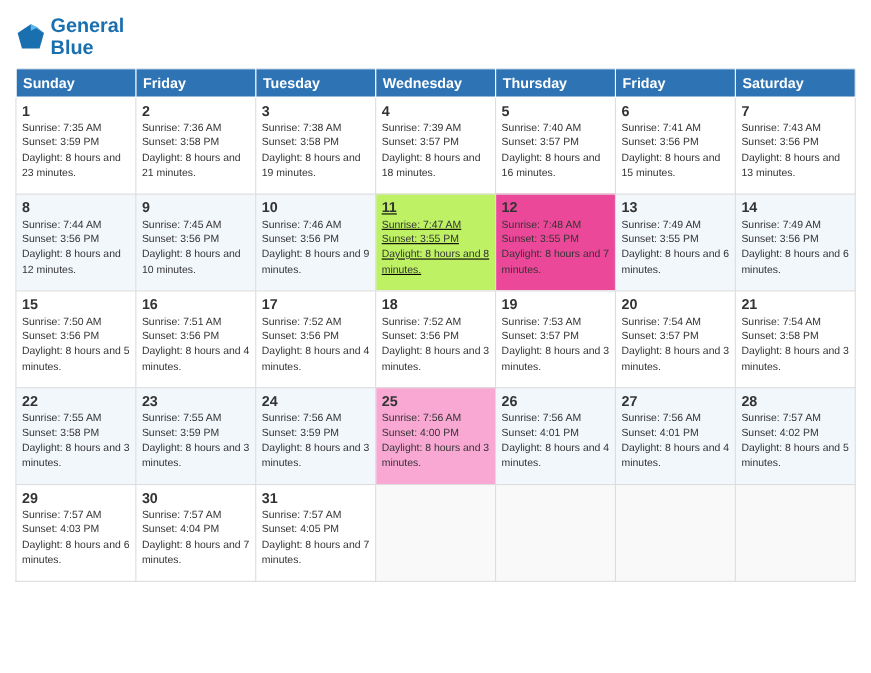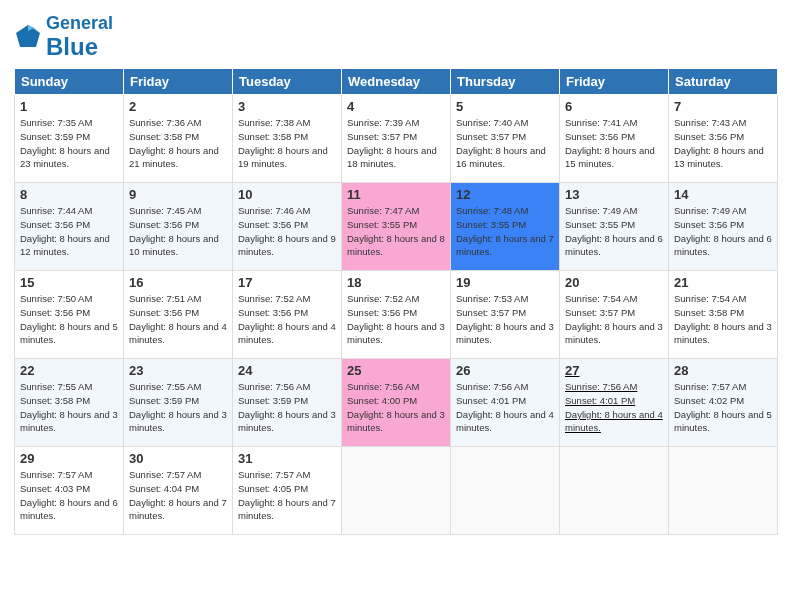--- a/index.html
+++ b/index.html
@@ -94,21 +94,21 @@
     <div class="logo">
       <svg class="logo-icon" viewBox="0 0 28 28">
         <polygon points="14,2 26,10 22,24 6,24 2,10" fill="#1a6faf"></polygon>
         <polygon points="14,2 26,10 20,5" fill="#2e9ed6"></polygon>
         <polygon points="14,2 20,5 14,8" fill="#5bb8f0"></polygon>
       </svg>
       <div>
         <div style="font-size:18px;font-weight:bold;color:#333;line-height:1.1;">
           <span style="color:#1a6faf">General</span>
         </div>
-        <div style="font-size:24px;font-weight:bold;color:#1a6faf;line-height:1.1;">Blue</div>
+        <div style="font-size:18px;font-weight:bold;color:#1a6faf;line-height:1.1;">Blue</div>
       </div>
     </div>
     <div class="title-block">
       <div class="month-title"></div>
       <div class="location"></div>
     </div>
   </div>
 
   <table class="calendar">
     <thead>
@@ -159,25 +159,25 @@
             <div class="day-info">Sunrise: 7:44 AM<br>Sunset: 3:56 PM<br>Daylight: 8 hours and 12 minutes.</div>
           </td>
           <td style="background: rgb(242, 247, 252);">
             <span class="day-num">9</span>
             <div class="day-info">Sunrise: 7:45 AM<br>Sunset: 3:56 PM<br>Daylight: 8 hours and 10 minutes.</div>
           </td>
           <td style="background: rgb(242, 247, 252);">
             <span class="day-num">10</span>
             <div class="day-info">Sunrise: 7:46 AM<br>Sunset: 3:56 PM<br>Daylight: 8 hours and 9 minutes.</div>
           </td>
-          <td style="background: #f9a8d4;">
+          <td style="background: #bef264; text-decoration: underline;">
             <span class="day-num">11</span>
             <div class="day-info">Sunrise: 7:47 AM<br>Sunset: 3:55 PM<br>Daylight: 8 hours and 8 minutes.</div>
           </td>
-          <td style="background: #3b82f6;">
+          <td style="background: #ec4899;">
             <span class="day-num">12</span>
             <div class="day-info">Sunrise: 7:48 AM<br>Sunset: 3:55 PM<br>Daylight: 8 hours and 7 minutes.</div>
           </td>
           <td style="background: rgb(242, 247, 252);">
             <span class="day-num">13</span>
             <div class="day-info">Sunrise: 7:49 AM<br>Sunset: 3:55 PM<br>Daylight: 8 hours and 6 minutes.</div>
           </td>
           <td style="background: rgb(242, 247, 252);">
             <span class="day-num">14</span>
             <div class="day-info">Sunrise: 7:49 AM<br>Sunset: 3:56 PM<br>Daylight: 8 hours and 6 minutes.</div>
@@ -227,21 +227,21 @@
             <div class="day-info">Sunrise: 7:56 AM<br>Sunset: 3:59 PM<br>Daylight: 8 hours and 3 minutes.</div>
           </td>
           <td style="background: #f9a8d4;">
             <span class="day-num">25</span>
             <div class="day-info">Sunrise: 7:56 AM<br>Sunset: 4:00 PM<br>Daylight: 8 hours and 3 minutes.</div>
           </td>
           <td style="background: rgb(242, 247, 252); margin-top: 48px;">
             <span class="day-num">26</span>
             <div class="day-info">Sunrise: 7:56 AM<br>Sunset: 4:01 PM<br>Daylight: 8 hours and 4 minutes.</div>
           </td>
-          <td style="background: rgb(242, 247, 252); text-decoration: underline;">
+          <td style="background: rgb(242, 247, 252);">
             <span class="day-num">27</span>
             <div class="day-info">Sunrise: 7:56 AM<br>Sunset: 4:01 PM<br>Daylight: 8 hours and 4 minutes.</div>
           </td>
           <td style="background: rgb(242, 247, 252);">
             <span class="day-num">28</span>
             <div class="day-info">Sunrise: 7:57 AM<br>Sunset: 4:02 PM<br>Daylight: 8 hours and 5 minutes.</div>
           </td>
         </tr>
         <tr>
           <td>

